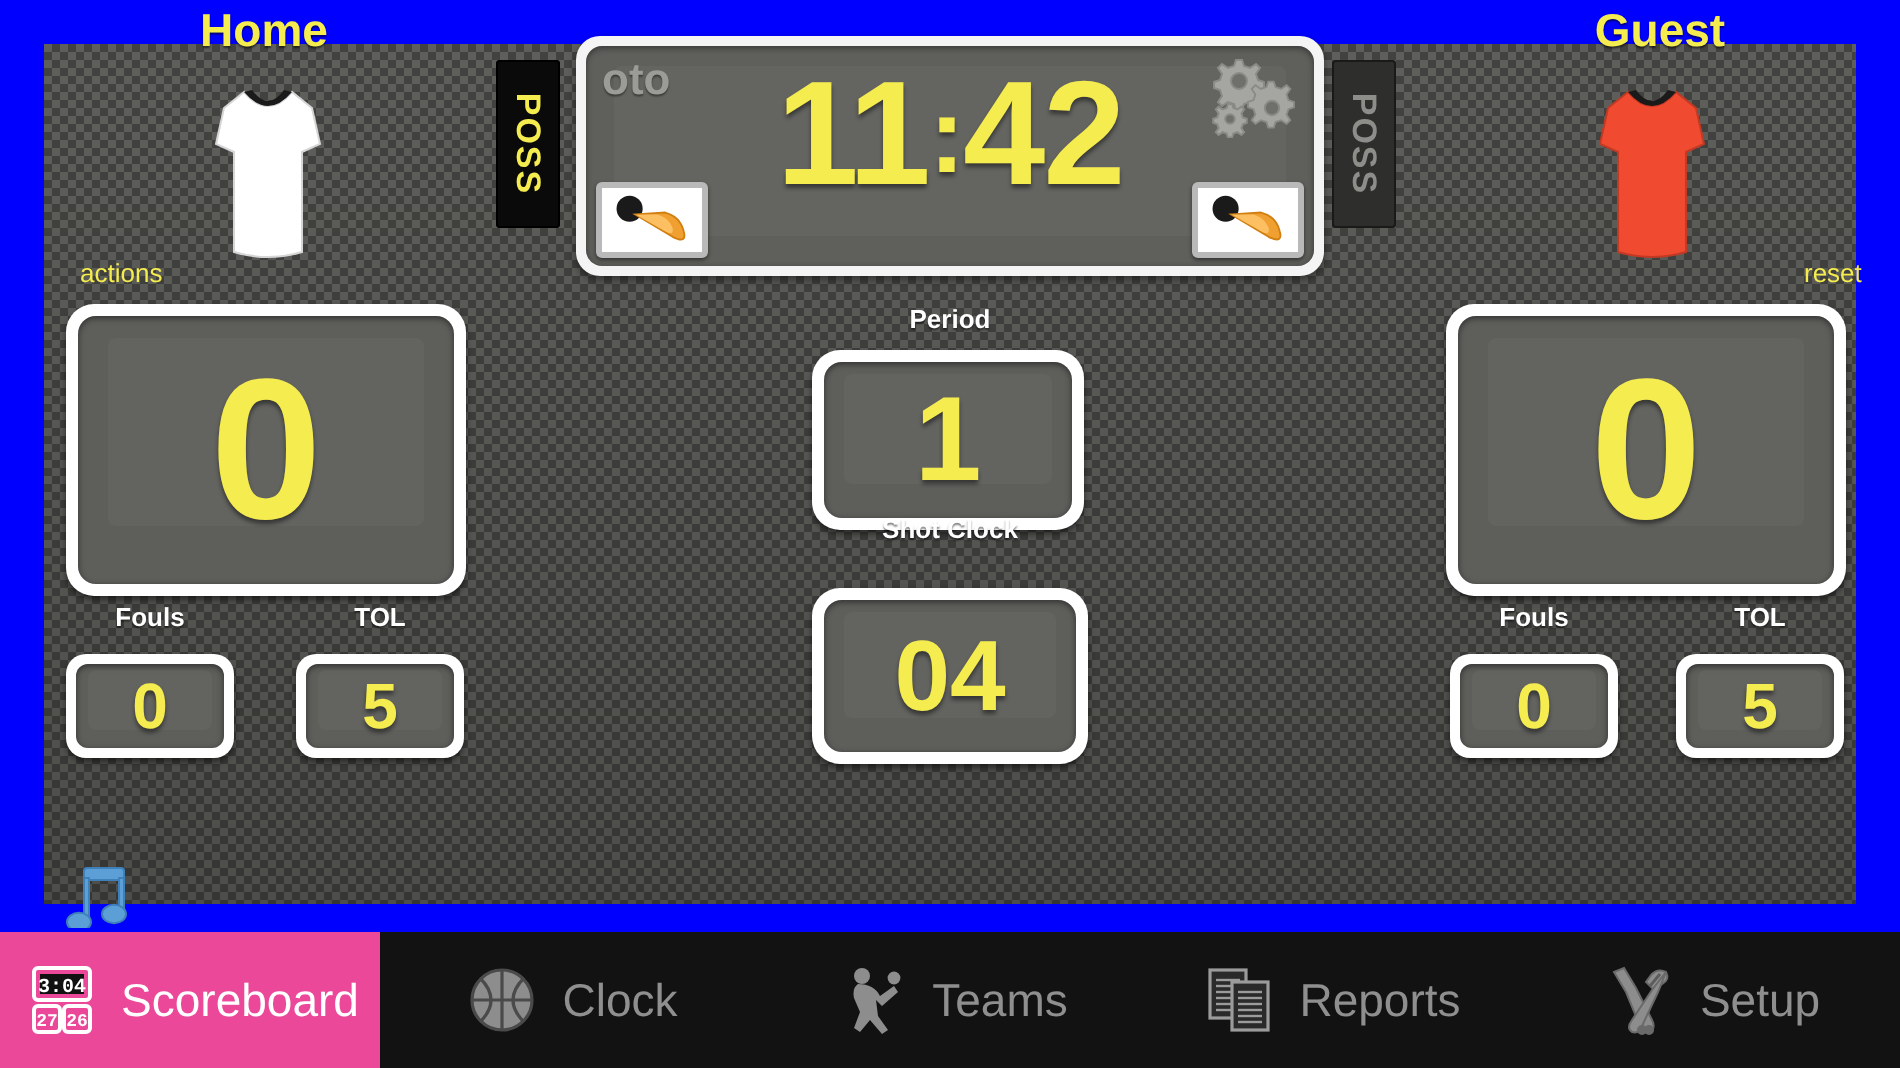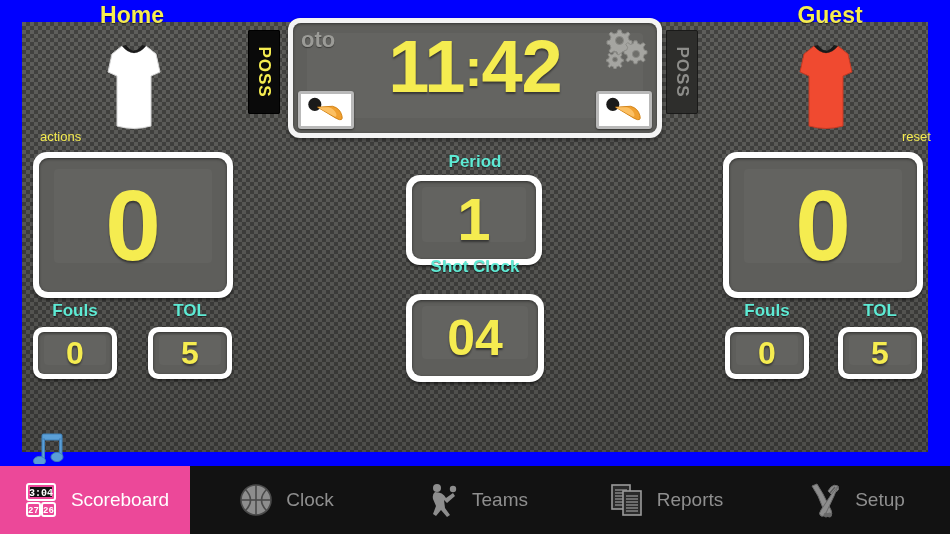--- a/index.html
+++ b/index.html
@@ -131,21 +131,21 @@
 
   .smallbox{width:84px;height:52px;border-radius:10px;padding:5px;}
   .smallbox .face{border-radius:6px;}
   .smallbox .val{font-size:32px;}
   #home-fouls{left:33px;top:327px;}
   #home-tol{left:148px;top:327px;}
   #guest-fouls{left:725px;top:327px;}
   #guest-tol{left:838px;top:327px;}
 
   .caption{
-    position:absolute;color:#5eead4;font-size:17px;font-weight:bold;
+    position:absolute;color:#ffffff;font-size:13px;font-weight:bold;
     text-shadow:0 1px 1px rgba(0,0,0,.5);text-align:center;
   }
   #home-fouls-cap{left:33px;top:301px;width:84px;}
   #home-tol-cap{left:148px;top:301px;width:84px;}
   #guest-fouls-cap{left:725px;top:301px;width:84px;}
   #guest-tol-cap{left:838px;top:301px;width:84px;}
   #period-cap{left:404px;top:152px;width:142px;}
   #shot-cap{left:404px;top:257px;width:142px;}
 
   #period-box{left:406px;top:175px;width:136px;height:90px;}
@@ -162,21 +162,21 @@
     background:#121212;
     border-top:2px solid #0000ff;
     display:flex;align-items:center;
   }
   .tab{
     flex:1;height:100%;display:flex;align-items:center;justify-content:center;
     gap:10px;
   }
   .tab.active{background:#ec4899;}
   .tab .ticon{width:40px;height:40px;display:block;flex:0 0 auto;}
-  .tab .tlabel{font-size:19px;color:#8f8f8f;}
+  .tab .tlabel{font-size:23px;color:#8f8f8f;}
   .tab.active .tlabel{color:#ffffff;}
 </style>
 </head>
 <body>
 
 <div class="app">
 
 
   <div class="board"></div>
 

